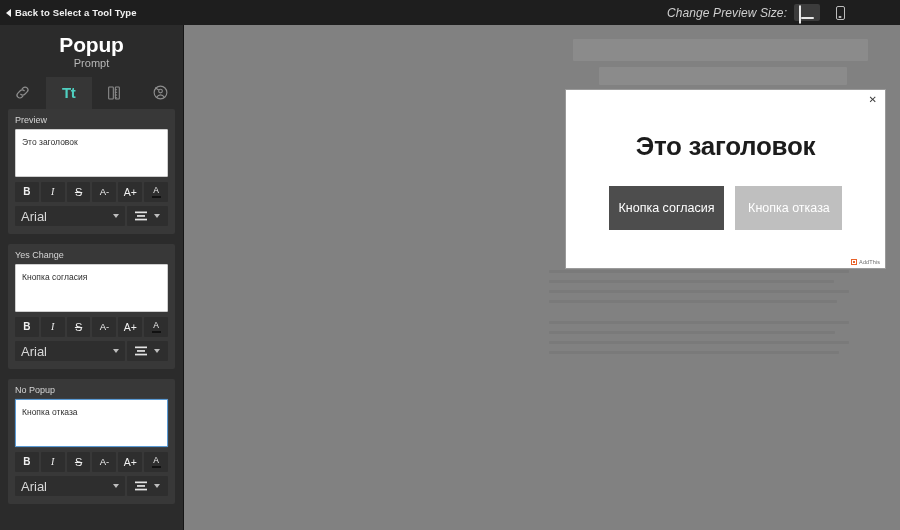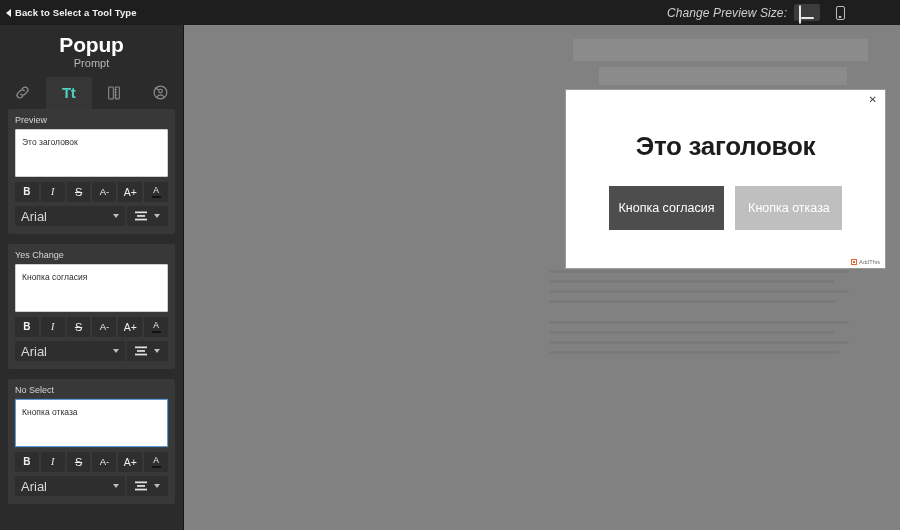--- a/index.html
+++ b/index.html
@@ -502,21 +502,21 @@
               <rect x="2" y="4.1" width="8" height="1.7" fill="#e4e4e4"></rect>
               <rect x="0" y="7.7" width="12" height="1.7" fill="#e4e4e4"></rect>
             </svg>
           </span>
           <span class="chev"></span>
         </div>
       </div>
     </div>
 
     <div class="section">
-      <div class="section-label">No Select</div>
+      <div class="section-label">No Popup</div>
       <textarea class="ta focused" style="">Кнопка отказа</textarea>
 
       <div class="fmt-row">
         <button class="fmt-btn">B</button>
         <button class="fmt-btn italic">I</button>
         <button class="fmt-btn strike">S</button>
         <button class="fmt-btn sm">A-</button>
         <button class="fmt-btn lg">A+</button>
         <button class="fmt-btn color-a">
           <span>A</span>

